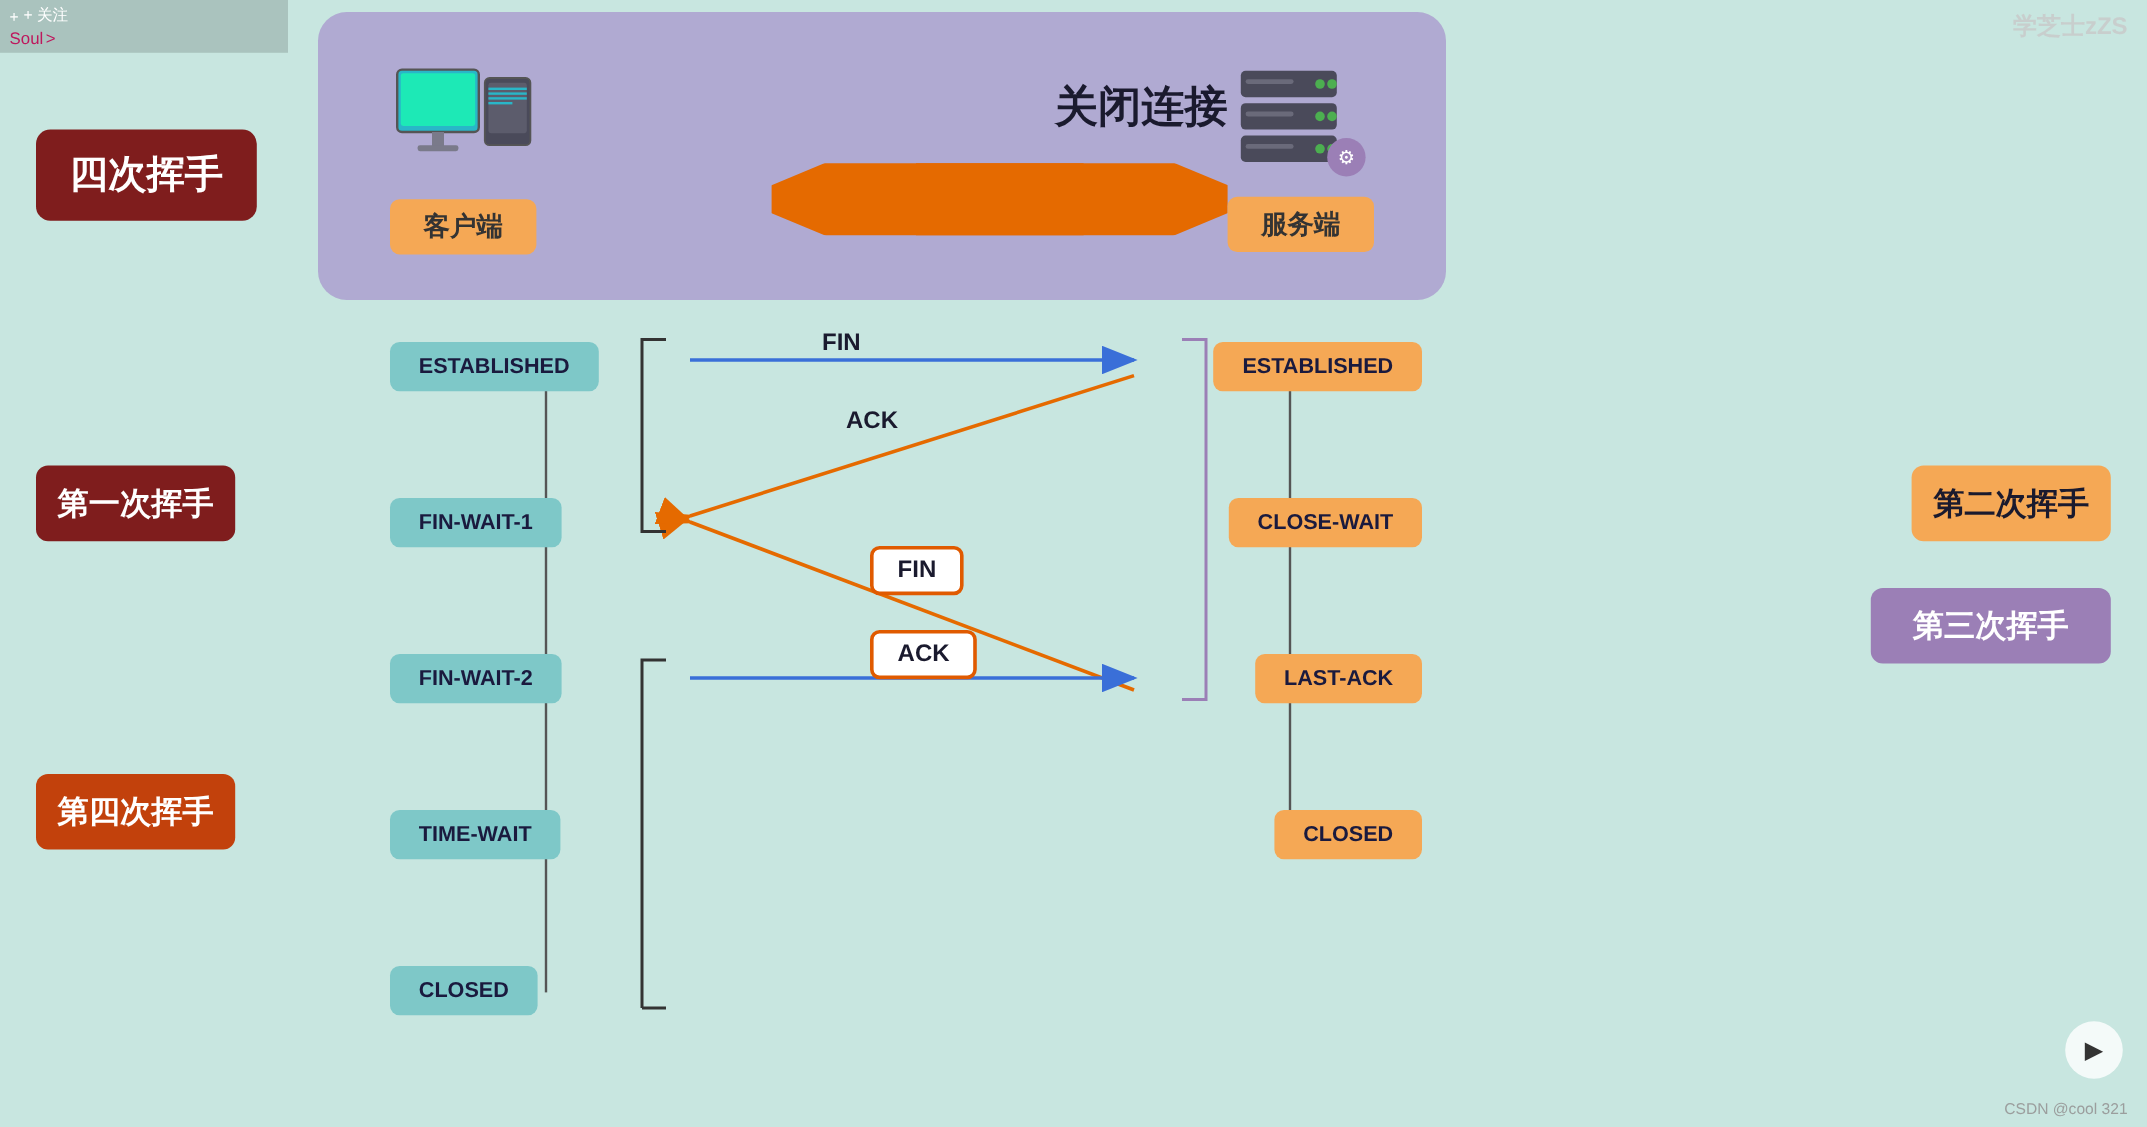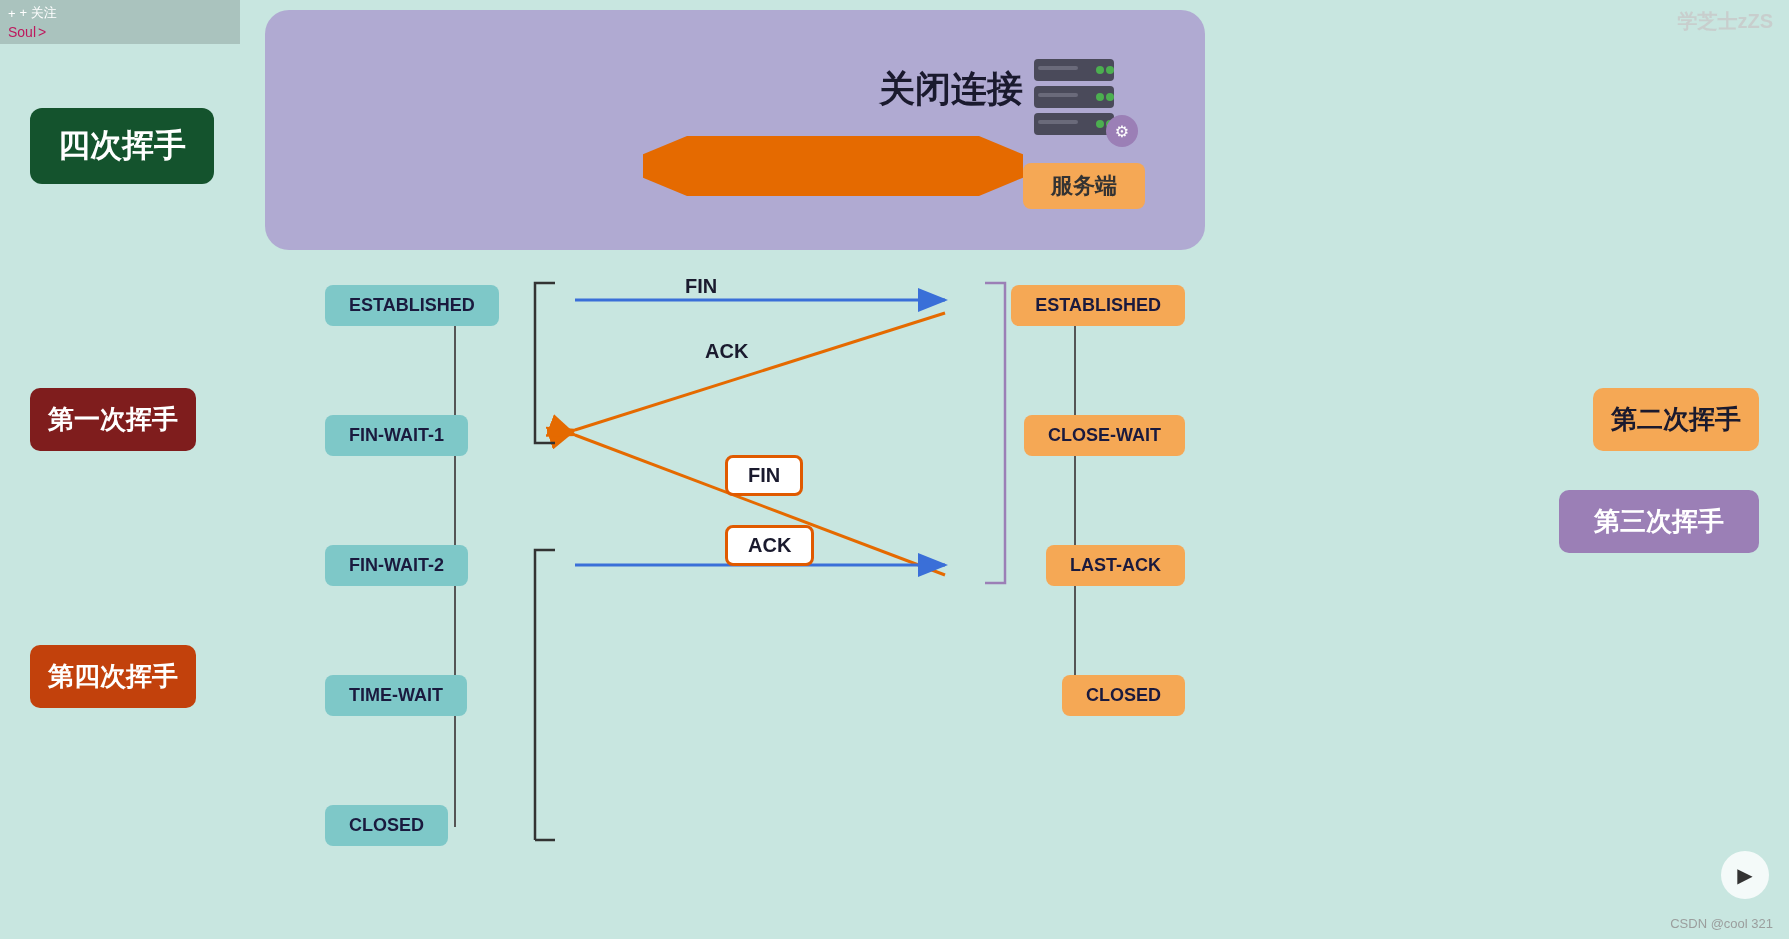--- a/index.html
+++ b/index.html
@@ -51,21 +51,21 @@
       font-size: 20px;
       font-weight: bold;
       z-index: 10;
     }
 
     
     .main-title-badge {
       position: absolute;
       top: 108px;
       left: 30px;
-      background: #14532d;
+      background: #7f1d1d;
       color: white;
       font-size: 32px;
       font-weight: bold;
       padding: 16px 28px;
       border-radius: 12px;
       z-index: 5;
     }
 
     
     .top-diagram {
@@ -234,20 +234,40 @@
     <span>&gt;</span>
   </div>
 </div>
 
 <div class="watermark">学芝士zZS</div>
 
 <div class="main-title-badge">四次挥手</div>
 
 <div class="top-diagram">
 
+  <div class="client-section">
+    <div class="client-icon">
+      <svg width="120" height="100" viewBox="0 0 120 100">
+
+        <rect x="5" y="5" width="68" height="52" rx="4" fill="#29b6c8" stroke="#555" stroke-width="2"></rect>
+        <rect x="8" y="8" width="62" height="44" rx="2" fill="#1de9b6"></rect>
+
+        <rect x="78" y="12" width="38" height="56" rx="4" fill="#4a4a5a" stroke="#555" stroke-width="1.5"></rect>
+        <rect x="81" y="16" width="32" height="42" rx="2" fill="#5c5c6c"></rect>
+        <rect x="81" y="20" width="32" height="2" fill="#29b6c8"></rect>
+        <rect x="81" y="24" width="32" height="2" fill="#29b6c8"></rect>
+        <rect x="81" y="28" width="32" height="2" fill="#29b6c8"></rect>
+        <rect x="81" y="32" width="20" height="2" fill="#29b6c8"></rect>
+
+        <rect x="34" y="57" width="10" height="12" fill="#7a7a8a"></rect>
+        <rect x="22" y="68" width="34" height="5" rx="2" fill="#7a7a8a"></rect>
+      </svg>
+    </div>
+    <div class="client-label">客户端</div>
+  </div>
 
   <div class="middle-section">
     <div class="connection-title">关闭连接</div>
 
     <svg width="380" height="60" viewBox="0 0 380 60">
       <defs>
         <marker id="arrowL" markerWidth="12" markerHeight="10" refX="2" refY="5" orient="auto">
           <polygon points="12,0 0,5 12,10" fill="#e56a00"></polygon>
         </marker>
         <marker id="arrowR" markerWidth="12" markerHeight="10" refX="10" refY="5" orient="auto">

